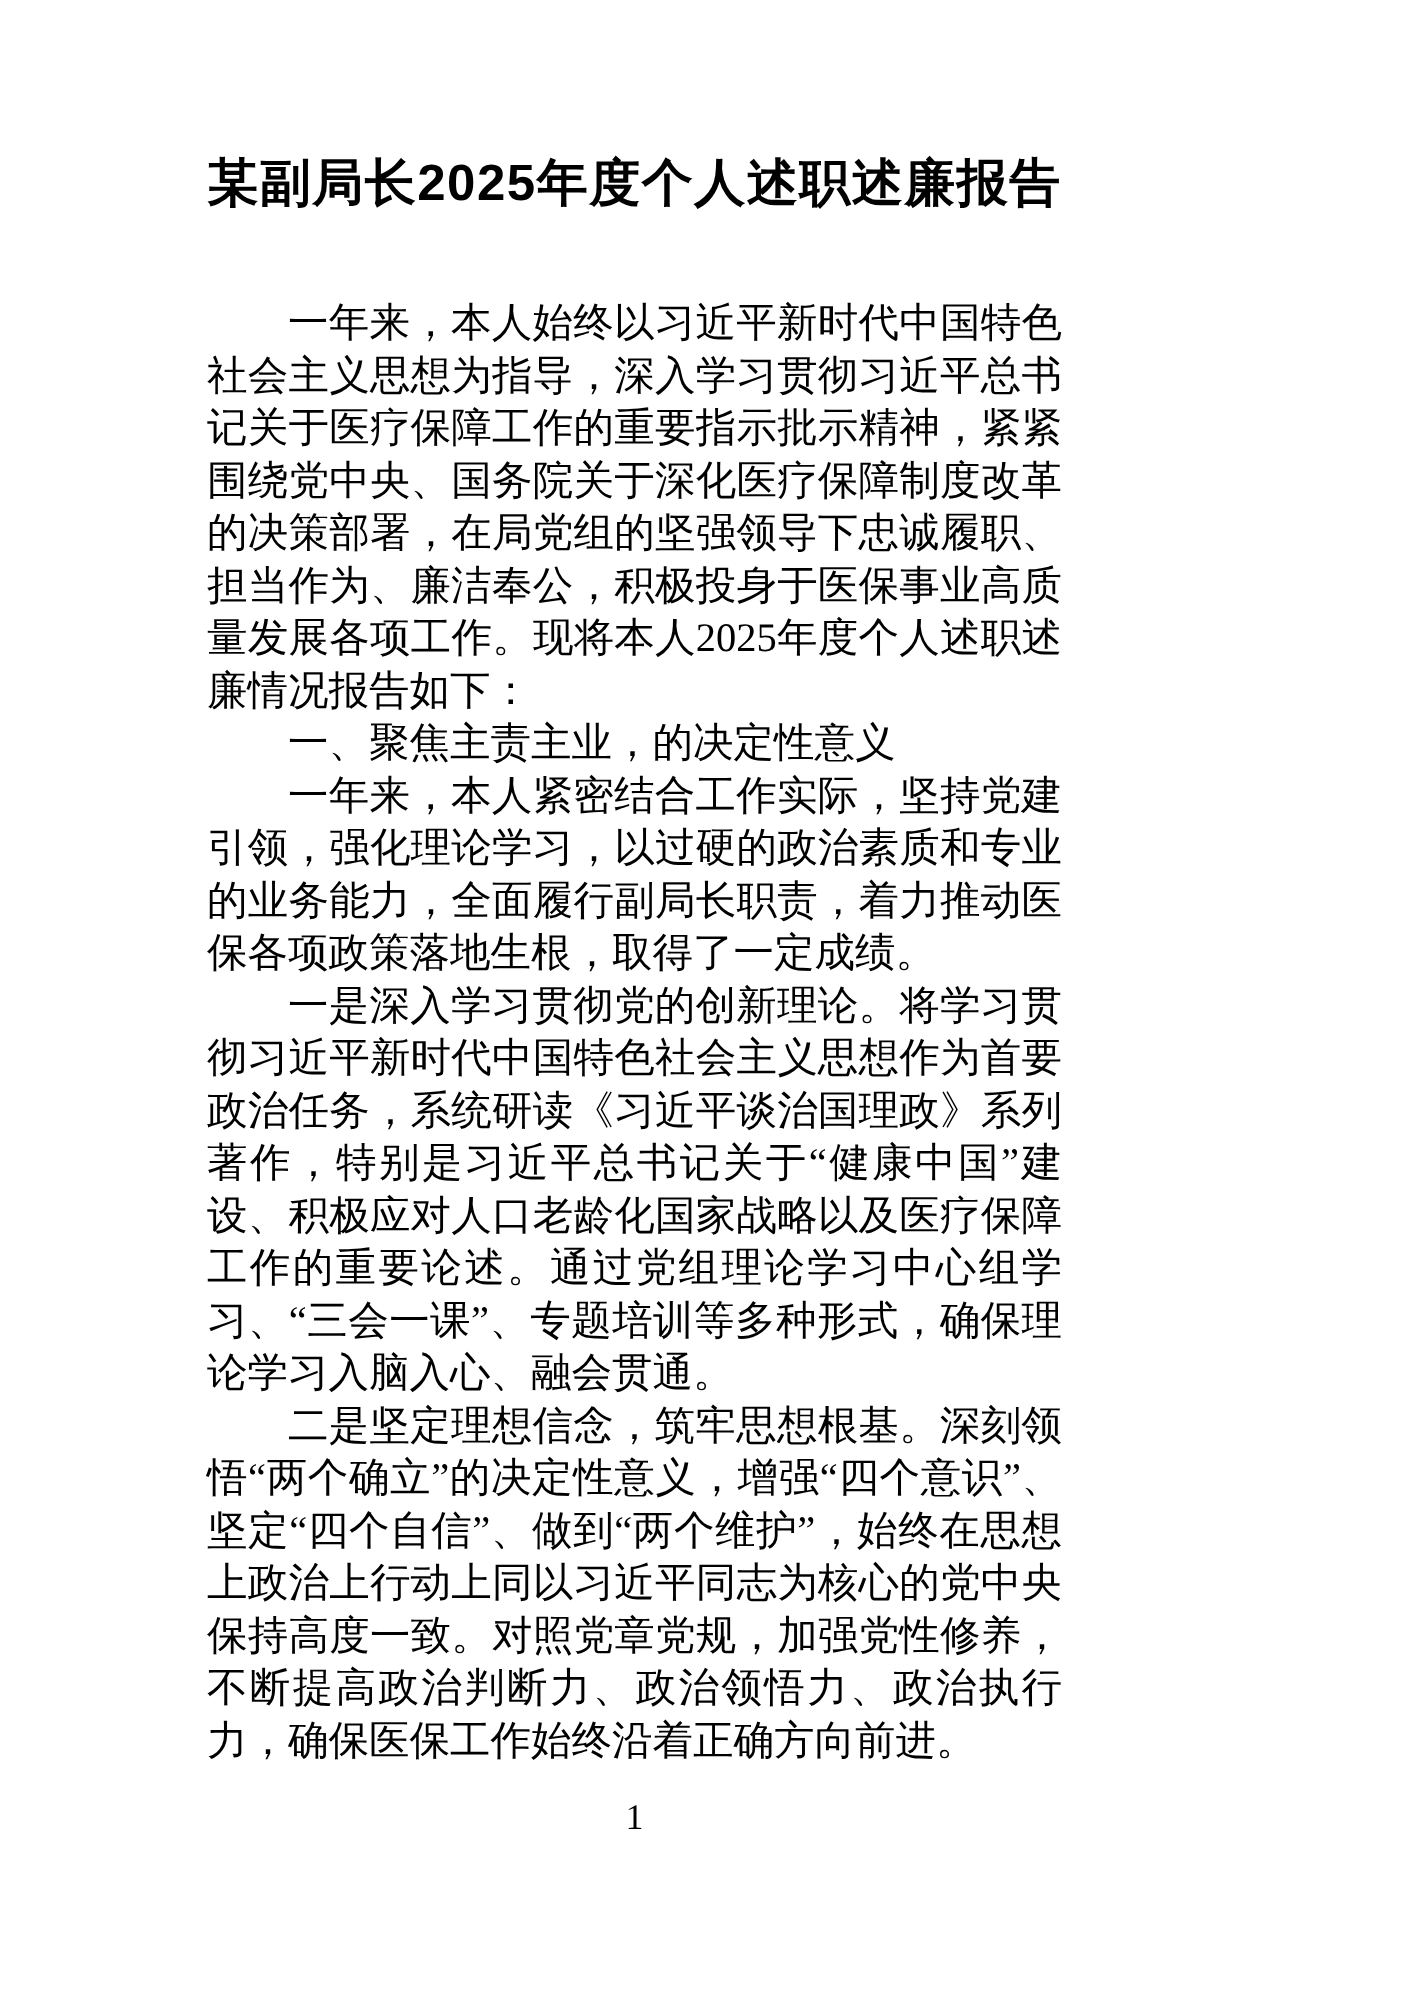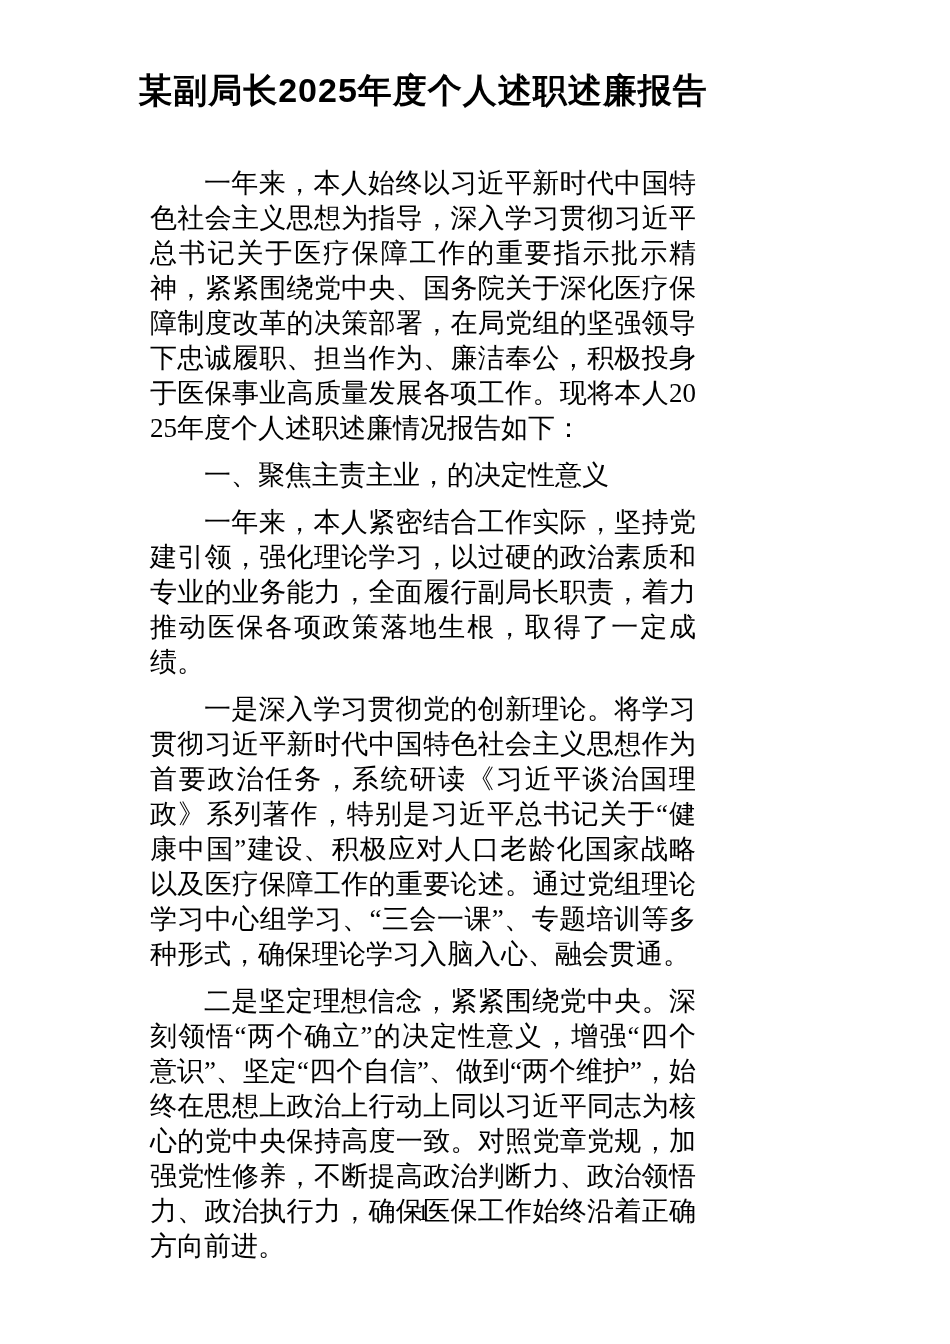--- a/index.html
+++ b/index.html
@@ -11,40 +11,40 @@
     width: 950px;
     height: 1344px;
     font-family: "Liberation Serif", "DejaVu Serif", serif;
     color: #000000;
   }
   .page {
     position: relative;
     width: 846px;
     height: 1344px;
     box-sizing: border-box;
-    padding: 68px 138px 0 138px;
+    padding: 100px 138px 0 138px;
     background: #ffffff;
     overflow: hidden;
   }
   .doc-title {
     font-family: "Liberation Sans", "DejaVu Sans", sans-serif;
     font-size: 34px;
     font-weight: bold;
     text-align: center;
     margin: 0 0 54px 0;
     letter-spacing: 1px;
     line-height: 1.3;
   }
   .doc-body p.para {
     font-size: 27px;
     line-height: 35px;
     text-align: justify;
     text-justify: inter-ideograph;
     text-indent: 2em;
-    margin: 12px;
+    margin: 0;
     word-break: break-all;
   }
   .lead-bold {
     font-weight: normal;
   }
   .page-number {
     position: absolute;
     left: 0;
     bottom: 118px;
     width: 100%;
@@ -63,19 +63,19 @@
 
     <p class="para">一年来，本人始终以习近平新时代中国特色社会主义思想为指导，深入学习贯彻习近平总书记关于医疗保障工作的重要指示批示精神，紧紧围绕党中央、国务院关于深化医疗保障制度改革的决策部署，在局党组的坚强领导下忠诚履职、担当作为、廉洁奉公，积极投身于医保事业高质量发展各项工作。现将本人2025年度个人述职述廉情况报告如下：</p>
 
     <p class="para">一、聚焦主责主业，的决定性意义</p>
 
     <p class="para">一年来，本人紧密结合工作实际，坚持党建引领，强化理论学习，以过硬的政治素质和专业的业务能力，全面履行副局长职责，着力推动医保各项政策落地生根，取得了一定成绩。</p>
 
 
     <p class="para"><span class="lead-bold">一是深入学习贯彻党的创新理论。</span><span>将学习贯彻习近平新时代中国特色社会主义思想作为首要政治任务，系统研读《习近平谈治国理政》系列著作，特别是习近平总书记关于“健康中国”建设、积极应对人口老龄化国家战略以及医疗保障工作的重要论述。通过党组理论学习中心组学习、“三会一课”、专题培训等多种形式，确保理论学习入脑入心、融会贯通。</span></p>
 
-    <p class="para"><span class="lead-bold">二是坚定理想信念，紧紧围绕党中央。</span><span>深刻领悟“两个确立”的决定性意义，增强“四个意识”、坚定“四个自信”、做到“两个维护”，始终在思想上政治上行动上同以习近平同志为核心的党中央保持高度一致。对照党章党规，加强党性修养，不断提高政治判断力、政治领悟力、政治执行力，确保医保工作始终沿着正确方向前进。</span></p>
+    <p class="para"><span class="lead-bold">二是坚定理想信念，筑牢思想根基。</span><span>深刻领悟“两个确立”的决定性意义，增强“四个意识”、坚定“四个自信”、做到“两个维护”，始终在思想上政治上行动上同以习近平同志为核心的党中央保持高度一致。对照党章党规，加强党性修养，不断提高政治判断力、政治领悟力、政治执行力，确保医保工作始终沿着正确方向前进。</span></p>
 
   </div>
 
   <div class="page-number">1</div>
 
 </div>
 
 </body></html>

